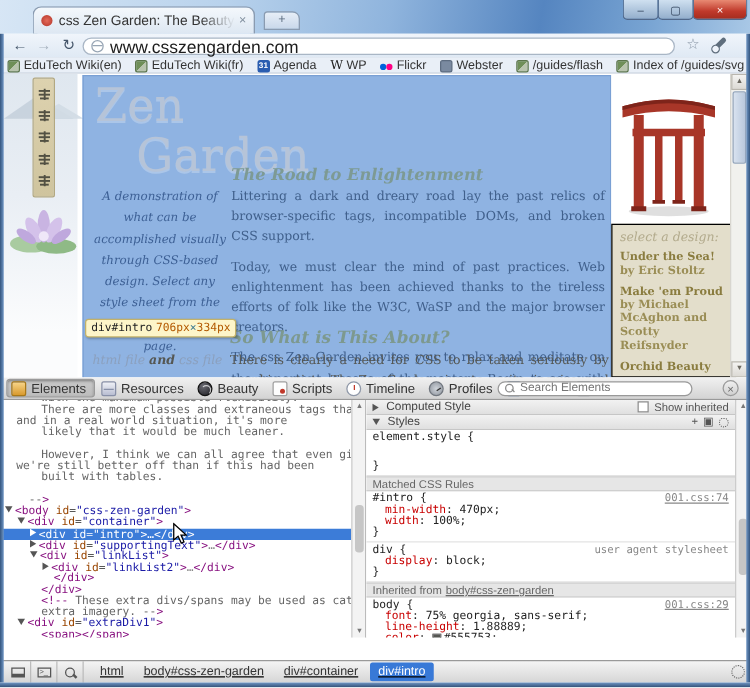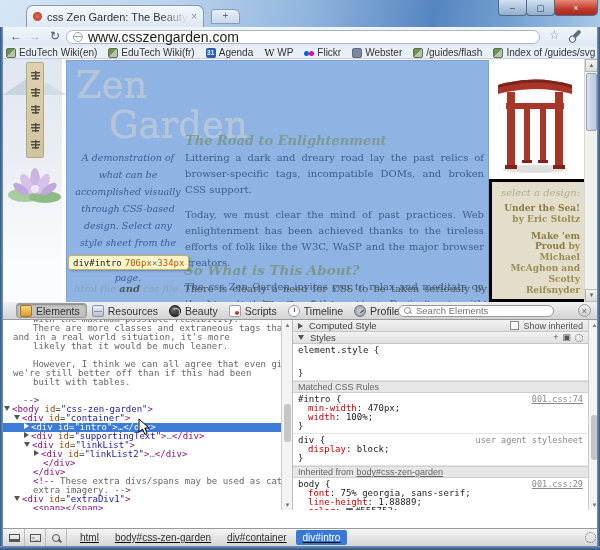--- a/index.html
+++ b/index.html
@@ -76,34 +76,34 @@
   .about p{font-family:"DejaVu Serif",serif;font-size:10px;line-height:1.55;color:#555753;text-align:justify;margin:0;}
   .tooltip{left:68px;top:196px;height:13px;background:#fdf5c9;border:1px solid #c3b269;border-radius:3px;
     box-shadow:1px 1px 2px rgba(0,0,0,.25);display:flex;align-items:center;padding:0 4px;gap:3px;
     font-family:"DejaVu Sans Mono",monospace;font-size:9px;white-space:nowrap;}
   .tt-el{color:#222;}
   .tt-num{color:#b35900;}
   .tt-x{color:#3c7a8f;}
   
   .sidebar{left:489px;top:0;width:95px;height:243px;background:#fff;}
   .torii{left:8px;top:12px;}
-  .designs{left:0;top:120px;width:100px;height:123px;background:#e3decb;border:3px solid #000000;box-sizing:border-box;
-    padding:5px 6px;overflow:hidden;text-align:right;}
+  .designs{left:0;top:120px;width:100px;height:123px;background:#e3decb;border:1px solid #000000;box-sizing:border-box;
+    padding:5px 6px;overflow:hidden;}
   .h-design{font-family:"DejaVu Serif",serif;font-style:italic;font-size:10px;color:#b3ab8d;margin:0 0 5px 0;}
   .design{font-family:"DejaVu Serif",serif;font-weight:bold;font-size:9px;line-height:1.2;color:#8a7c3f;margin:0 0 6px 0;}
   .design .by{color:#9a8d55;}
   
   .pagescroll{left:584px;top:0;width:13px;height:243px;background:#f1f1ee;border-left:1px solid #d8d6d0;box-sizing:border-box;}
   .sbtn{left:0;width:13px;height:13px;background:linear-gradient(#f4f3f1,#dcdad5);border:1px solid #b9b6ae;box-sizing:border-box;
     color:#6a675f;font-size:6px;text-align:center;line-height:11px;}
   .sthumb{left:1px;top:14px;width:11px;height:58px;background:linear-gradient(90deg,#d8e2ef,#b9c8dd);border:1px solid #93a5bd;border-radius:2px;box-sizing:border-box;}
   
   .devtools{left:0;top:302px;width:600px;height:226px;background:#fff;}
   .dt-toolbar{left:0;top:0;width:600px;height:18px;background:linear-gradient(#f1f1f1,#d3d3d3);border-bottom:1px solid #999;
-    display:flex;align-items:center;padding:0 16px;box-sizing:border-box;gap:2px;}
+    display:flex;align-items:center;padding:0 5px;box-sizing:border-box;gap:2px;}
   .dt-tab{display:flex;align-items:center;gap:4px;font-size:10.5px;color:#333;padding:1px 6px 1px 3px;border-radius:3px;height:15px;box-sizing:border-box;}
   .dt-tab.active{background:linear-gradient(#c9c9c9,#bdbdbd);box-shadow:inset 0 1px 2px rgba(0,0,0,.35);border:1px solid #9a9a9a;}
   .dti{width:12px;height:12px;display:inline-block;box-sizing:border-box;position:relative;flex:none;border-radius:2px;}
   .dti-elements{background:linear-gradient(#f7d488,#d99a2e);border:1px solid #a87818;}
   .dti-resources{background:linear-gradient(#eef0f6,#b9bed2);border:1px solid #8890a8;}
   .dti-resources:after{content:"";position:absolute;left:1px;top:5px;width:8px;height:1px;background:#8890a8;}
   .dti-network{background:radial-gradient(circle at 35% 30%,#6a6a72,#1d1d22);border-radius:50%;border:1px solid #111;}
   .dti-network:after{content:"";position:absolute;left:2px;top:2px;width:6px;height:6px;border:1px solid rgba(255,255,255,.7);border-radius:50%;border-bottom-color:transparent;border-left-color:transparent;}
   .dti-scripts{background:#fdfdfd;border:1px solid #a0a0a0;}
   .dti-scripts:after{content:"";position:absolute;right:1px;bottom:1px;width:4px;height:4px;border-radius:50%;background:#c0392b;}

